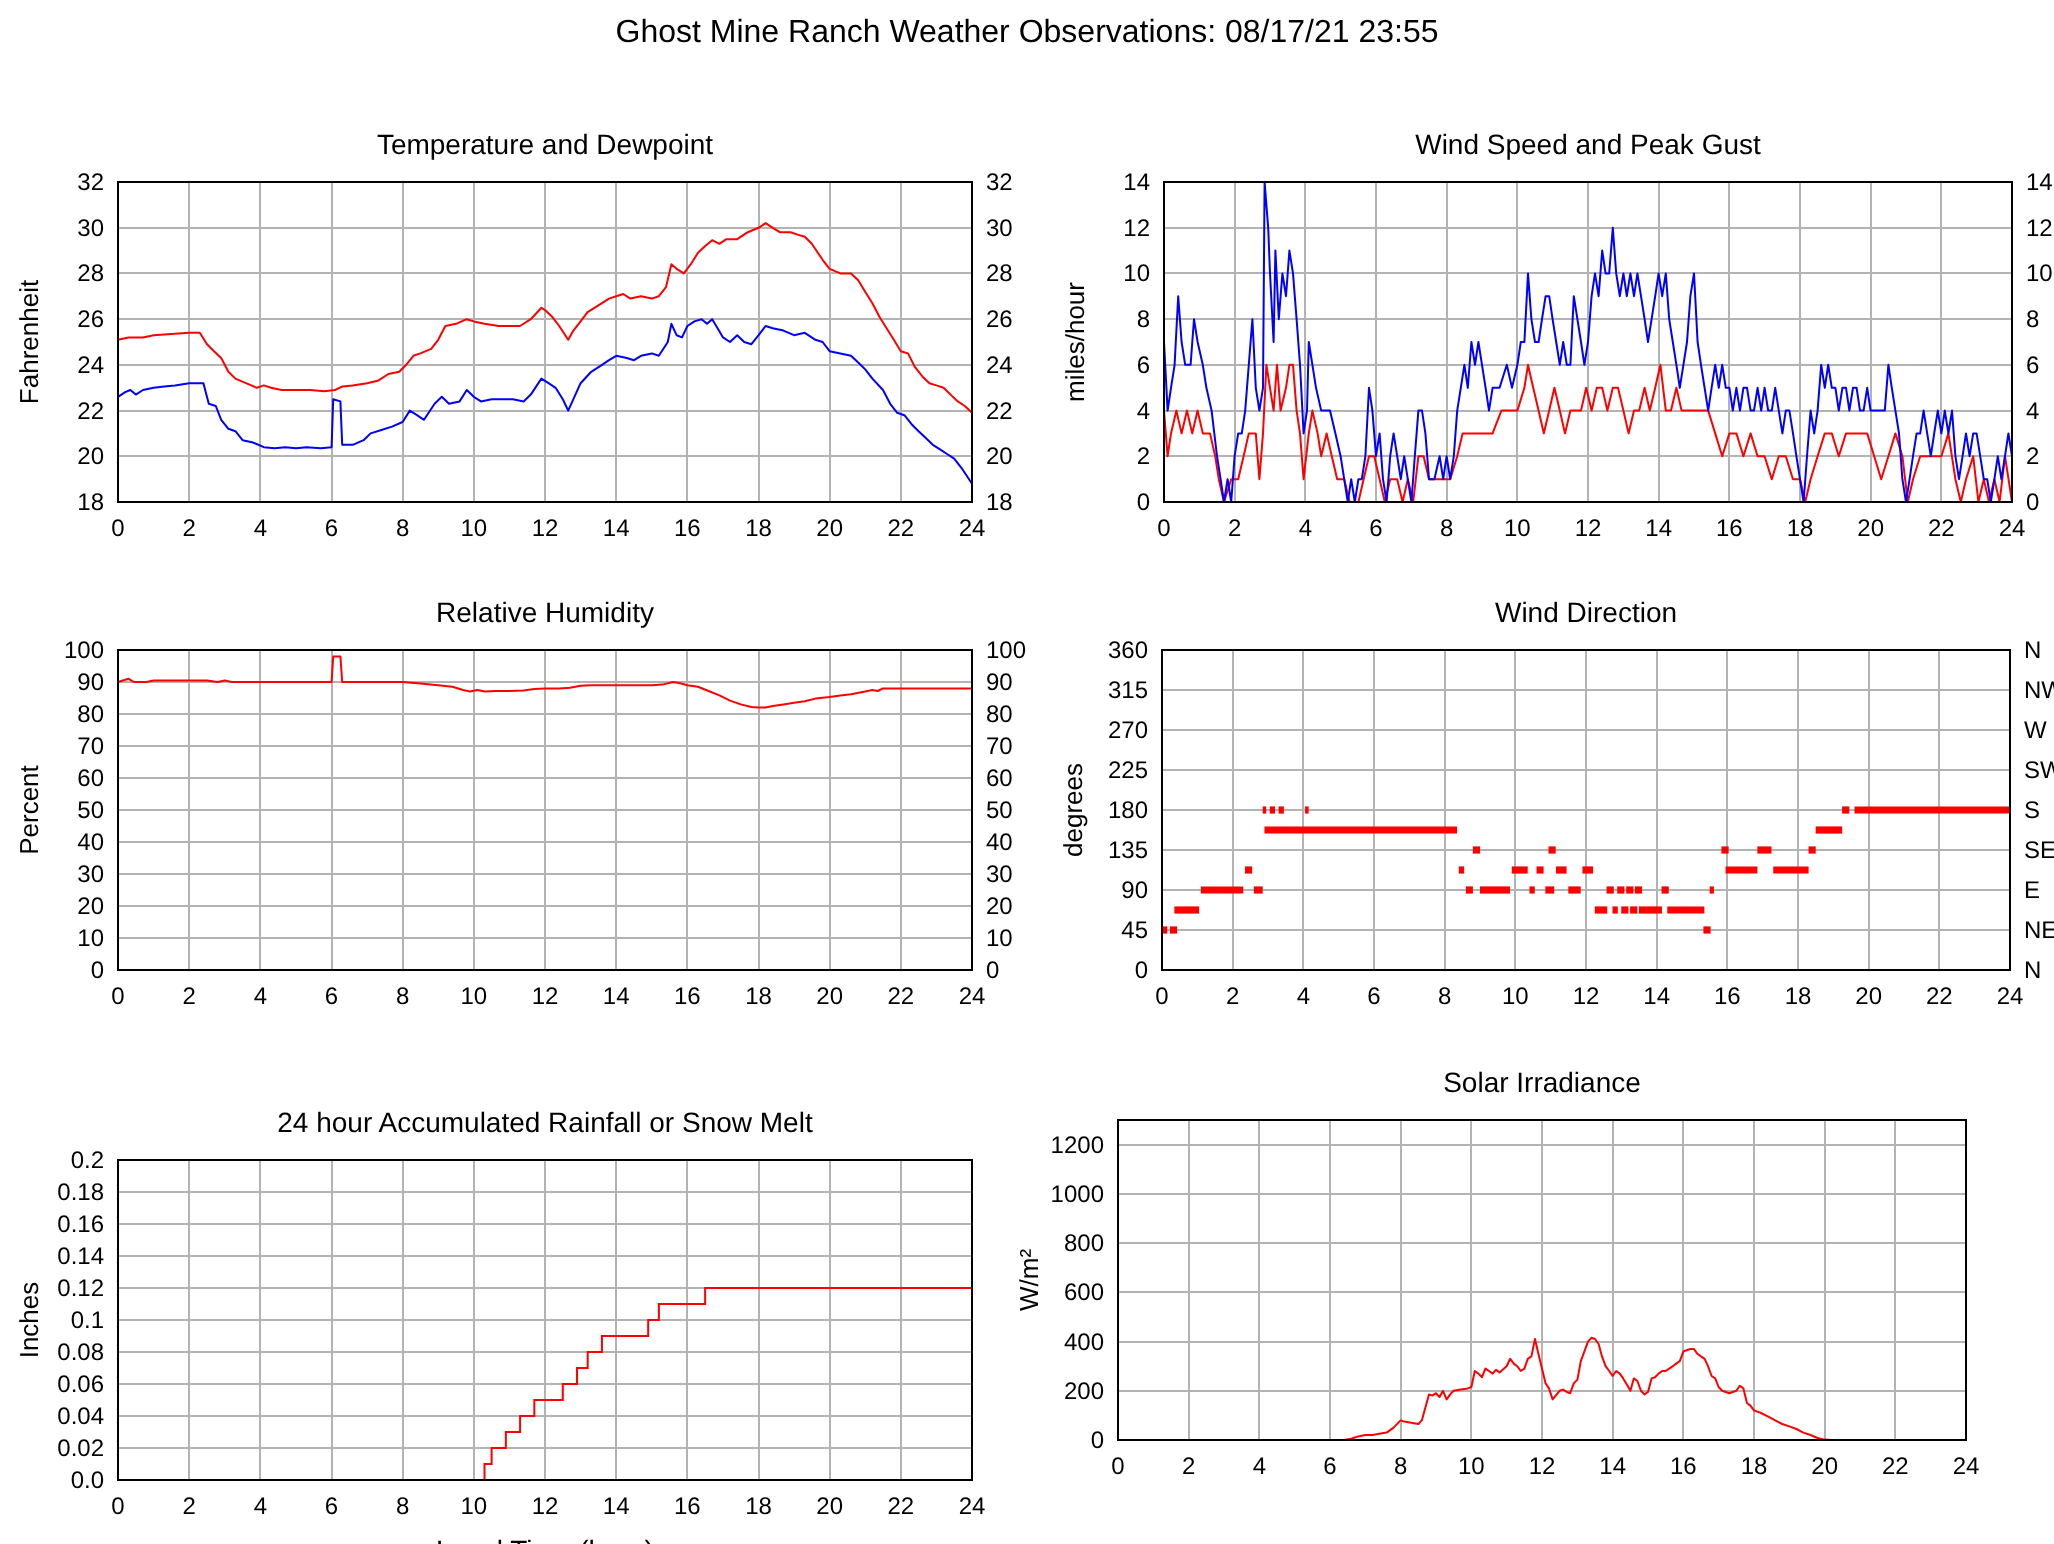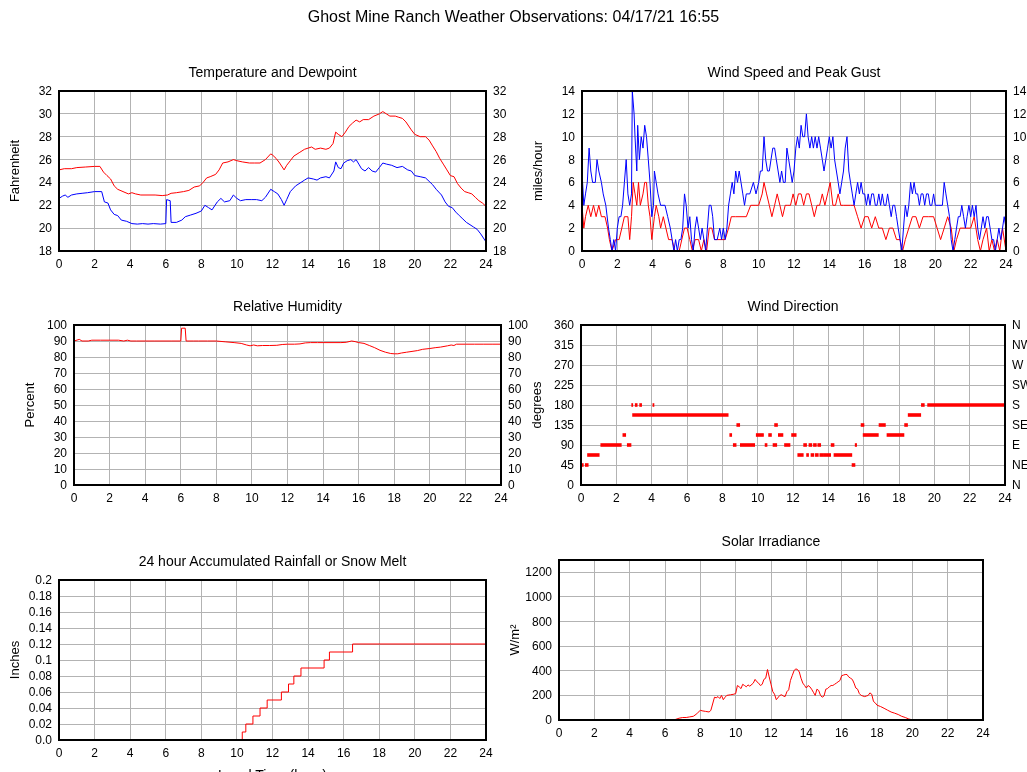--- a/index.html
+++ b/index.html
@@ -7,21 +7,21 @@
         font-family:"Liberation Sans", sans-serif;color:#000;}
   .main-title{position:absolute;top:8px;left:0;width:1027px;text-align:center;
         font-size:16px;font-weight:normal;margin:0;}
   figure.chart{position:absolute;margin:0;padding:0;}
   svg text{font-family:"Liberation Sans", sans-serif;fill:#000;}
 </style>
 </head>
 <body>
 
 <div class="page">
-  <h1 class="main-title">Ghost Mine Ranch Weather Observations: 04/17/21 16:55</h1>
+  <h1 class="main-title">Ghost Mine Ranch Weather Observations: 08/17/21 23:55</h1>
 
   <figure class="chart" style="left:0;top:50px;width:513px;height:230px">
     <svg width="513" height="230" viewBox="0 0 513 230">
         <line x1="59" y1="41" x2="59" y2="201" stroke="#b3b3b3" stroke-width="1" shape-rendering="crispEdges"></line>
         <line x1="94.58333333333333" y1="41" x2="94.58333333333333" y2="201" stroke="#b3b3b3" stroke-width="1" shape-rendering="crispEdges"></line>
         <line x1="130.16666666666666" y1="41" x2="130.16666666666666" y2="201" stroke="#b3b3b3" stroke-width="1" shape-rendering="crispEdges"></line>
         <line x1="165.75" y1="41" x2="165.75" y2="201" stroke="#b3b3b3" stroke-width="1" shape-rendering="crispEdges"></line>
         <line x1="201.33333333333331" y1="41" x2="201.33333333333331" y2="201" stroke="#b3b3b3" stroke-width="1" shape-rendering="crispEdges"></line>
         <line x1="236.91666666666669" y1="41" x2="236.91666666666669" y2="201" stroke="#b3b3b3" stroke-width="1" shape-rendering="crispEdges"></line>
         <line x1="272.5" y1="41" x2="272.5" y2="201" stroke="#b3b3b3" stroke-width="1" shape-rendering="crispEdges"></line>
@@ -129,21 +129,21 @@
         <text x="300.33333333333337" y="218" text-anchor="middle" font-size="12px">14</text>
         <text x="335.66666666666663" y="218" text-anchor="middle" font-size="12px">16</text>
         <text x="371" y="218" text-anchor="middle" font-size="12px">18</text>
         <text x="406.33333333333337" y="218" text-anchor="middle" font-size="12px">20</text>
         <text x="441.66666666666663" y="218" text-anchor="middle" font-size="12px">22</text>
         <text x="477" y="218" text-anchor="middle" font-size="12px">24</text>
         <text x="13" y="121" text-anchor="middle" font-size="13px" transform="rotate(-90 13 121)">miles/hour</text>
       </svg>
   </figure>
 
-  <figure class="chart" style="left:15px;top:285px;width:513px;height:230px">
+  <figure class="chart" style="left:0;top:285px;width:513px;height:230px">
     <svg width="513" height="230" viewBox="0 0 513 230">
         <line x1="59" y1="40" x2="59" y2="200" stroke="#b3b3b3" stroke-width="1" shape-rendering="crispEdges"></line>
         <line x1="94.58333333333333" y1="40" x2="94.58333333333333" y2="200" stroke="#b3b3b3" stroke-width="1" shape-rendering="crispEdges"></line>
         <line x1="130.16666666666666" y1="40" x2="130.16666666666666" y2="200" stroke="#b3b3b3" stroke-width="1" shape-rendering="crispEdges"></line>
         <line x1="165.75" y1="40" x2="165.75" y2="200" stroke="#b3b3b3" stroke-width="1" shape-rendering="crispEdges"></line>
         <line x1="201.33333333333331" y1="40" x2="201.33333333333331" y2="200" stroke="#b3b3b3" stroke-width="1" shape-rendering="crispEdges"></line>
         <line x1="236.91666666666669" y1="40" x2="236.91666666666669" y2="200" stroke="#b3b3b3" stroke-width="1" shape-rendering="crispEdges"></line>
         <line x1="272.5" y1="40" x2="272.5" y2="200" stroke="#b3b3b3" stroke-width="1" shape-rendering="crispEdges"></line>
         <line x1="308.08333333333337" y1="40" x2="308.08333333333337" y2="200" stroke="#b3b3b3" stroke-width="1" shape-rendering="crispEdges"></line>
         <line x1="343.66666666666663" y1="40" x2="343.66666666666663" y2="200" stroke="#b3b3b3" stroke-width="1" shape-rendering="crispEdges"></line>

